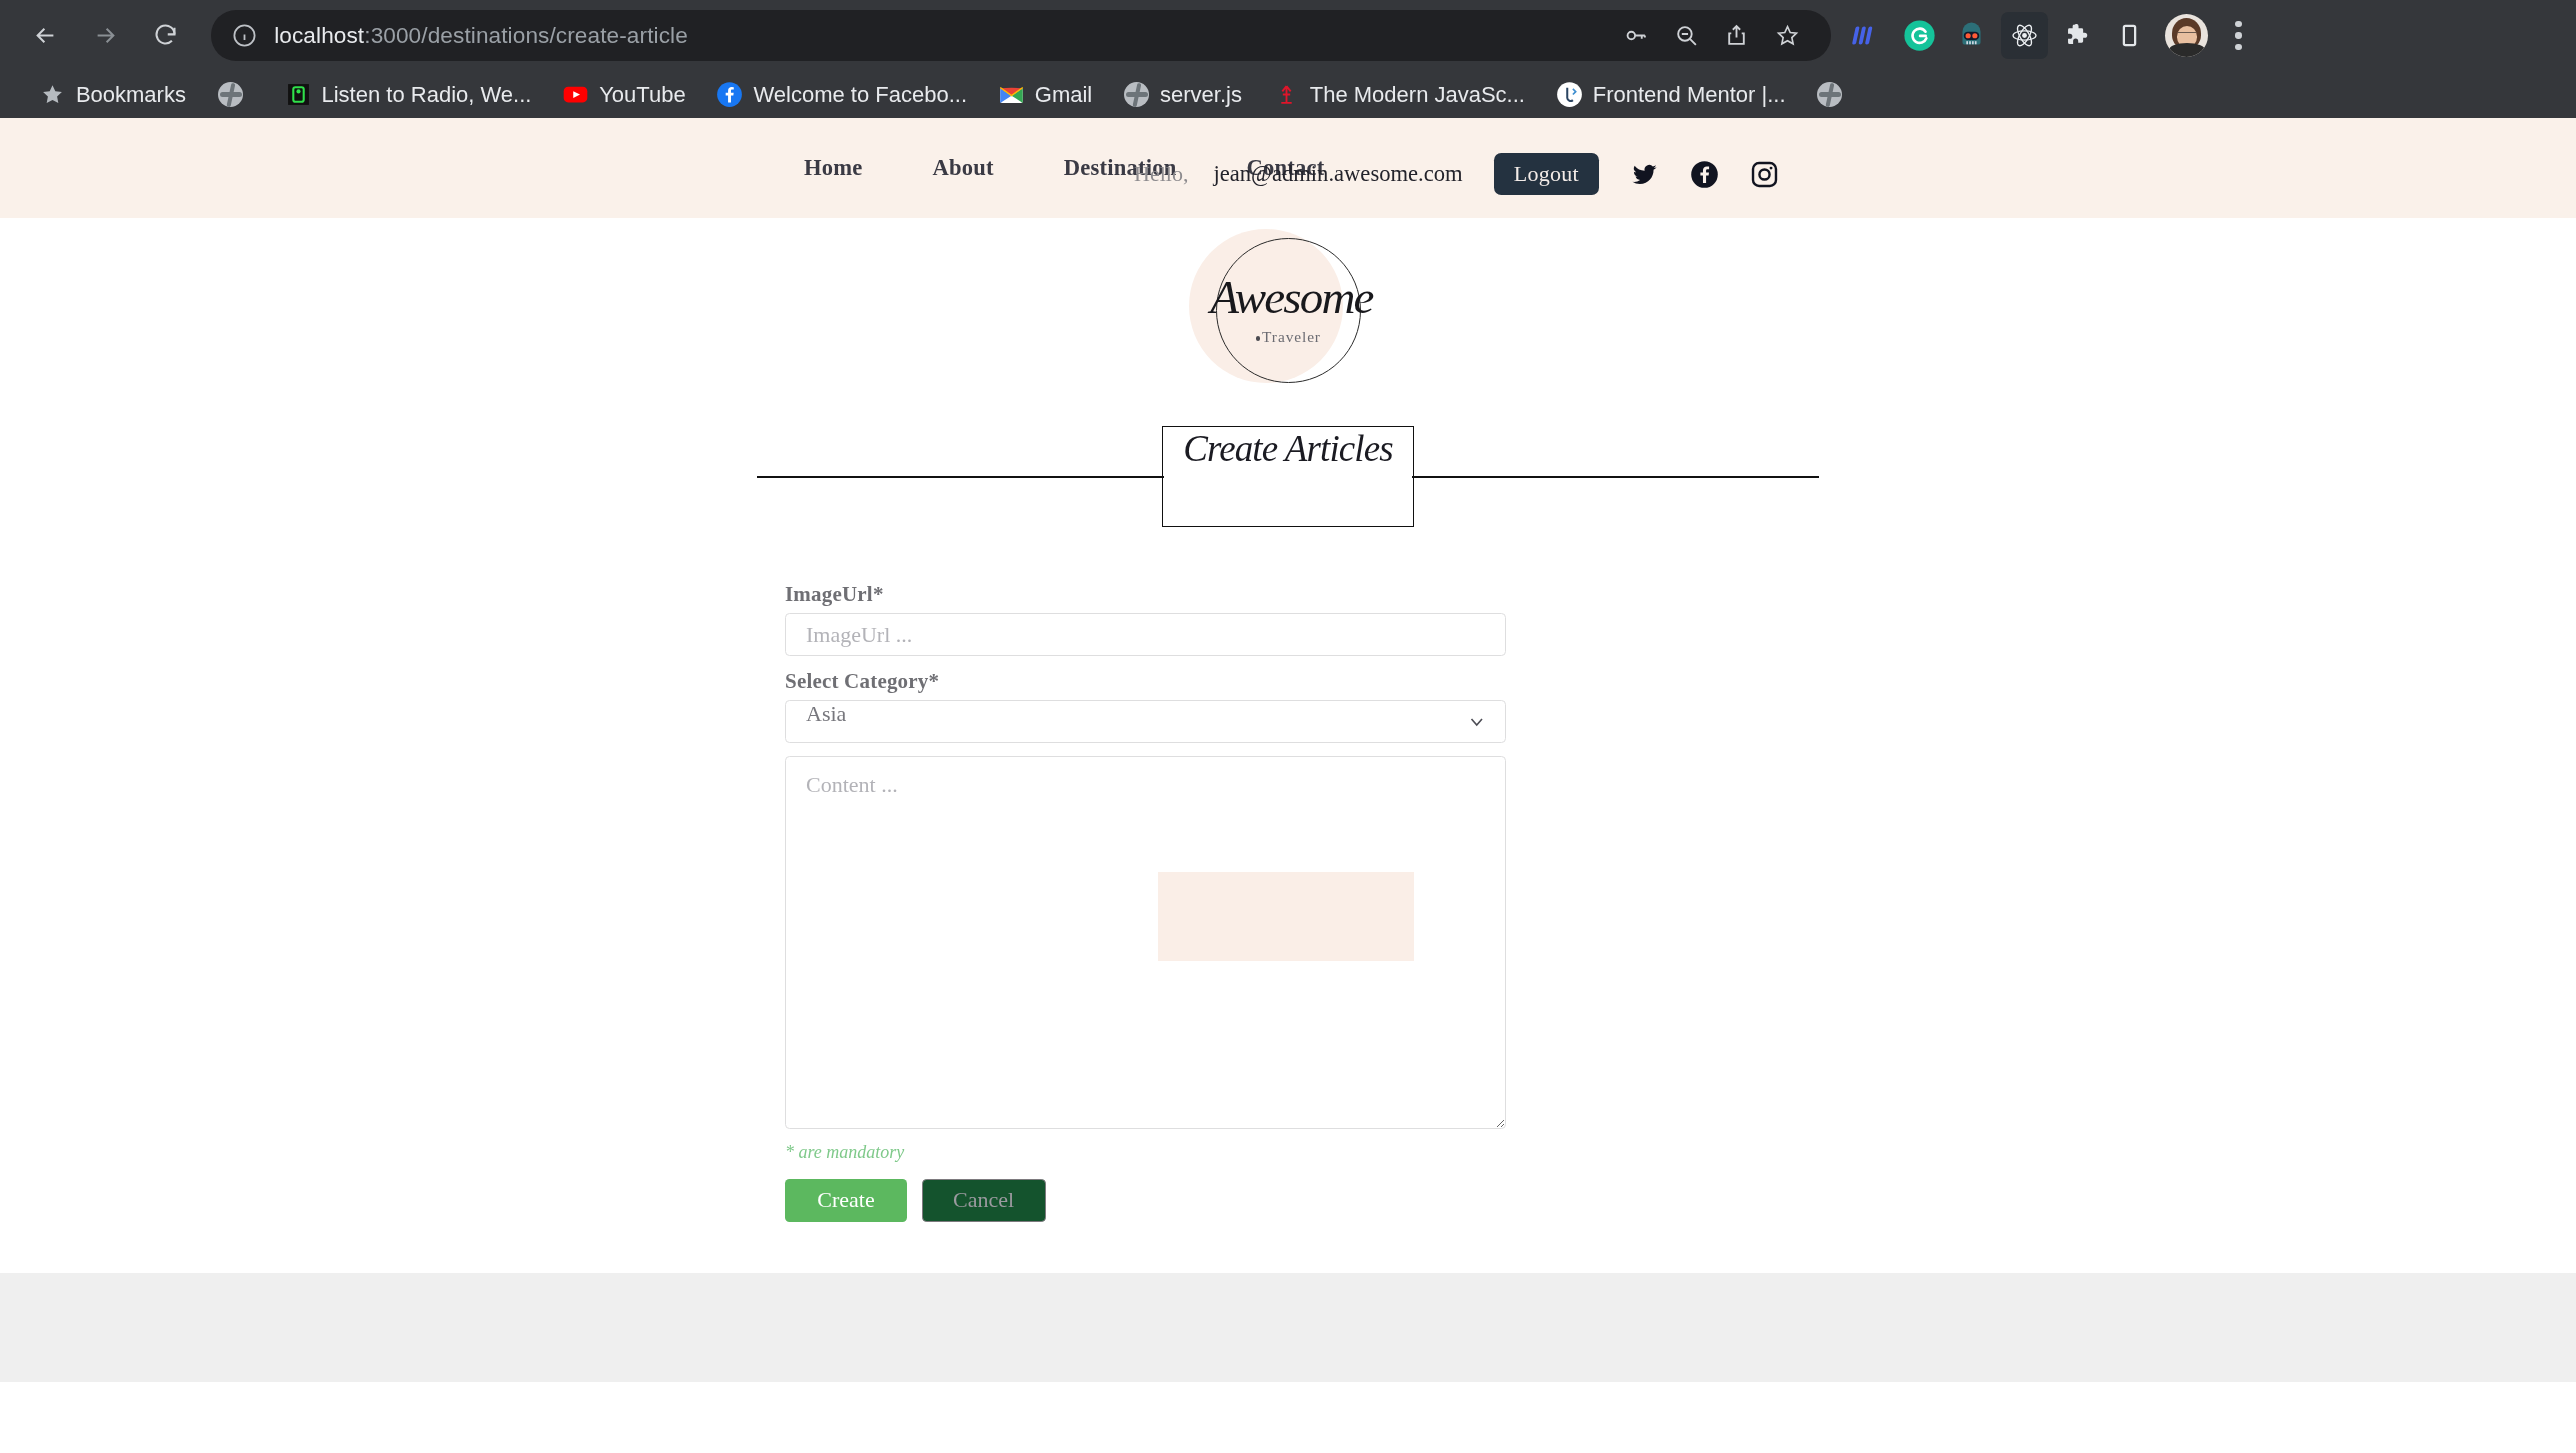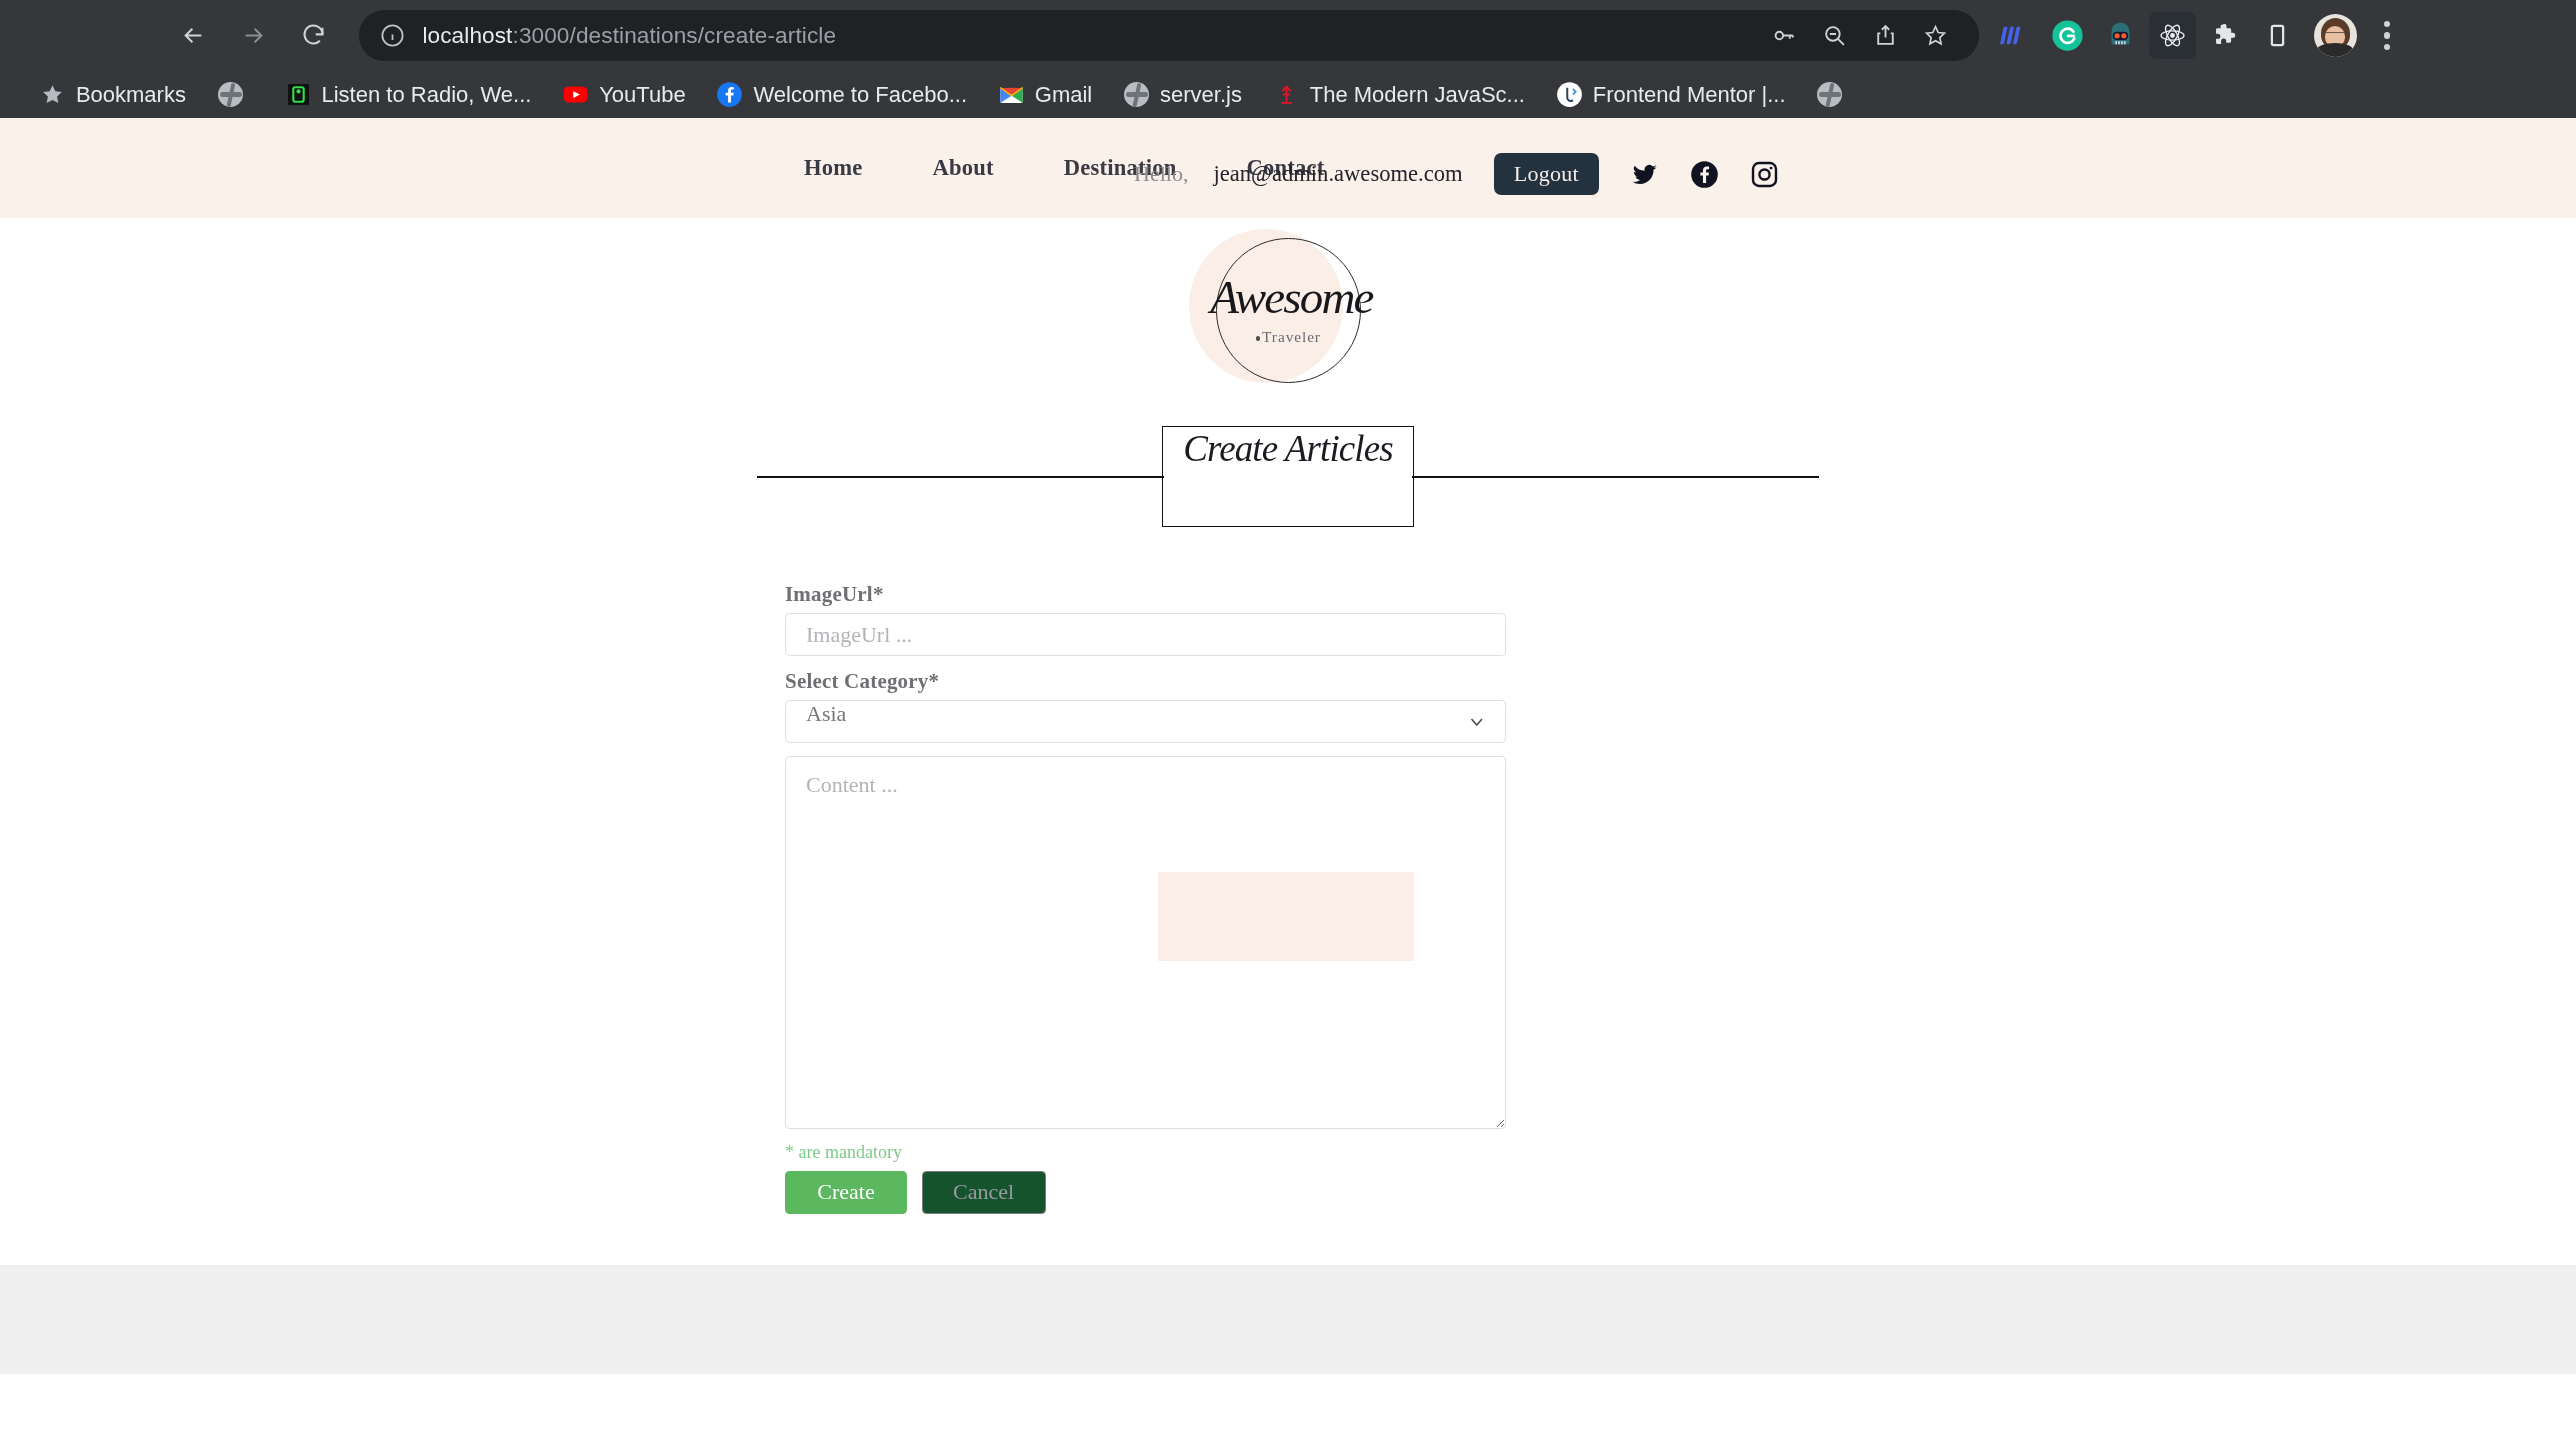--- a/index.html
+++ b/index.html
@@ -8,21 +8,21 @@
     width:2576px; height:1454px;
     background:#ffffff;
     font-family:"Liberation Sans", sans-serif;
     overflow:hidden;
   }
 
   
   .browser { width:2576px; background:#35373b; }
   .toolbar {
     height:71px; display:flex; align-items:center;
-    padding:0 20px; background:#35373b;justify-content:center;
+    padding:0 20px; background:#35373b;
   }
   .nav-btns { display:flex; align-items:center; gap:9px; margin-right:12.7px; }
   .nav-btn {
     width:51px; height:51px; border-radius:50%;
     display:flex; align-items:center; justify-content:center;
     color:#cfd2d6;
   }
   .nav-btn svg { display:block; }
 
   .omnibox {
@@ -218,22 +218,22 @@
     position:absolute; right:18px; top:12.7px; pointer-events:none; color:#4d4d55;
   }
   .ftextarea {
     width:721px; height:373px; border:0.9px solid #dededf; border-radius:4.5px;
     background:#fff; padding:15.4px 20px; resize:vertical;
     font-family:"Liberation Serif", serif; font-size:22px; color:#3a3a40;
     outline:none; display:block;
   }
   .ftextarea::placeholder { color:#b3b3b8; }
   .mandatory {
-    font-family:"Liberation Serif", serif; 
-    font-size:18px; color:#7fc98a; margin-top:12.7px; margin-bottom:8px;
+    font-family:"Liberation Serif", serif; font-style:italic;
+    font-size:18px; color:#7fc98a; margin-top:12.7px; margin-bottom:16px;
   }
   .btn-row { display:flex; gap:14.5px; }
   .btn-create {
     background:#5cb85f; border:none; border-radius:4.5px;
     width:122px; height:43px; color:#fff;
     font-family:"Liberation Serif", serif; font-size:22px; cursor:pointer;
   }
   .btn-cancel {
     background:#14532d; border:1.8px solid #7d7a7e; border-radius:4.5px;
     width:124px; height:43px; color:#9b9a9f;

